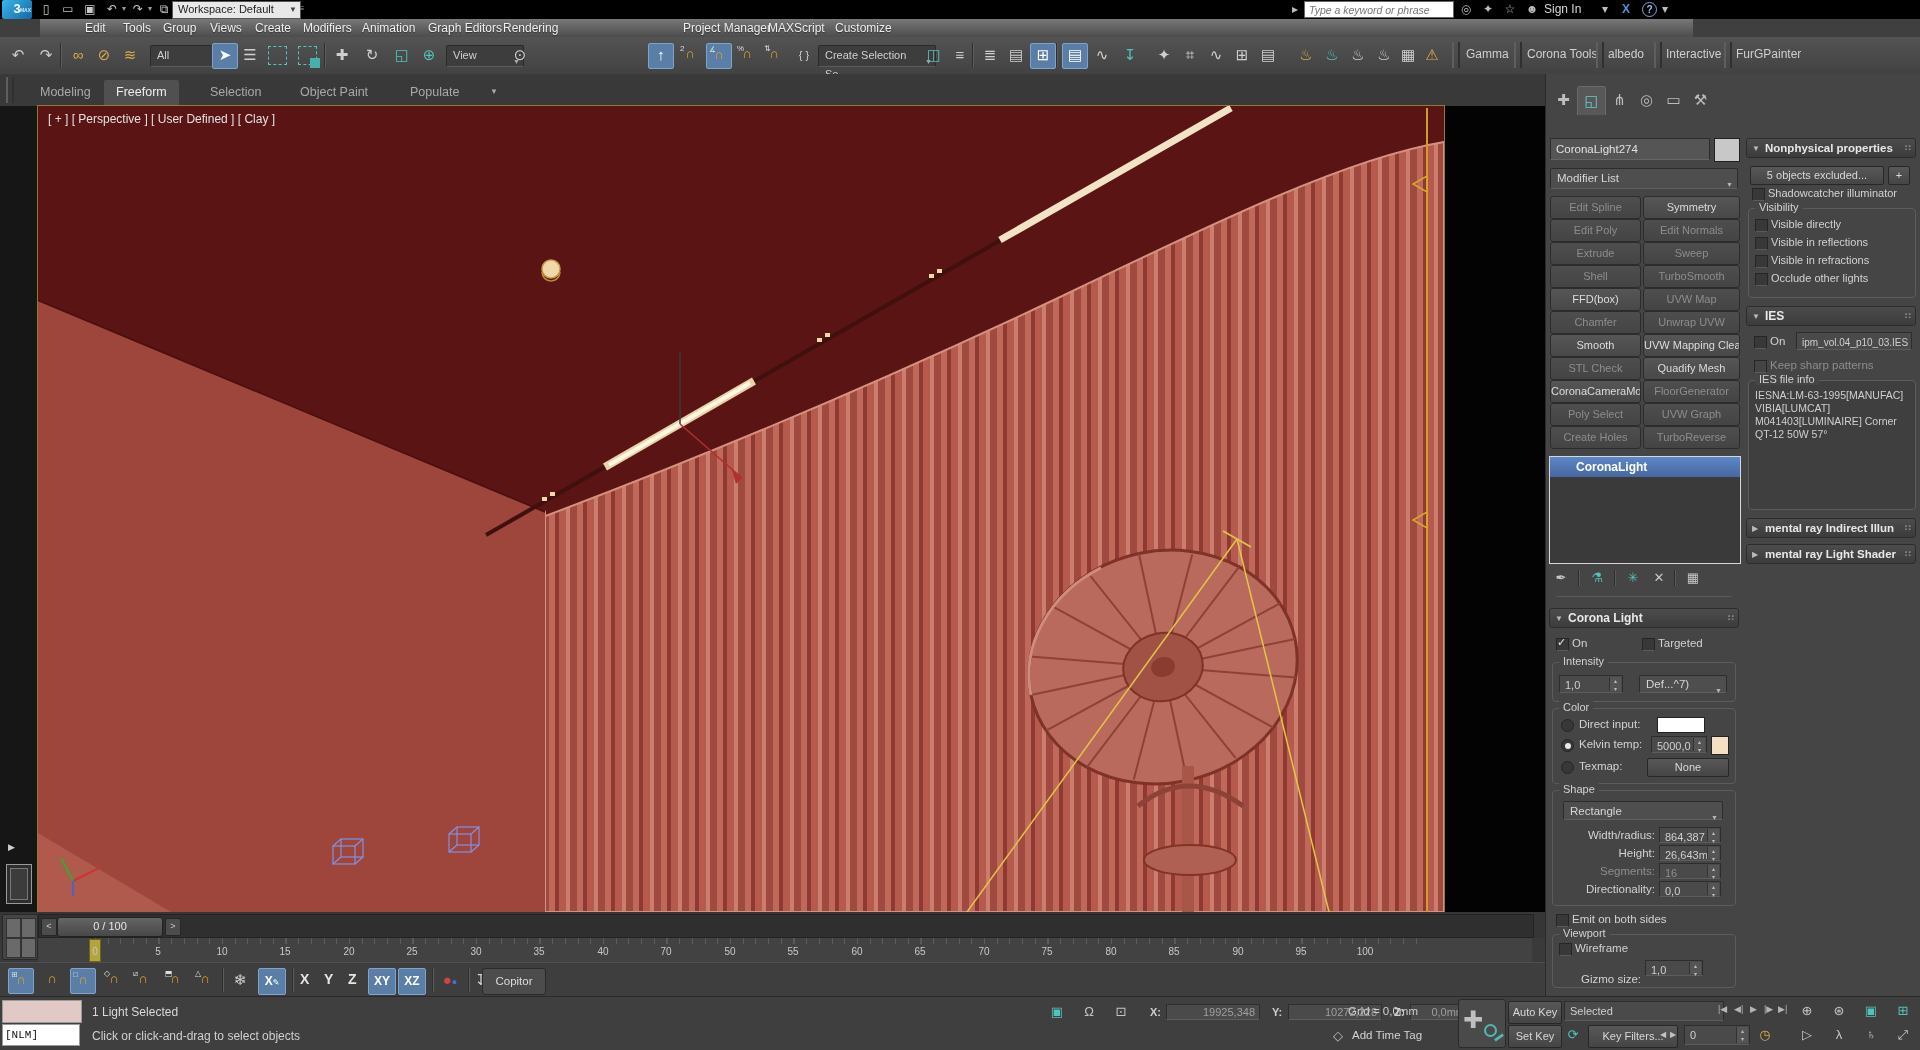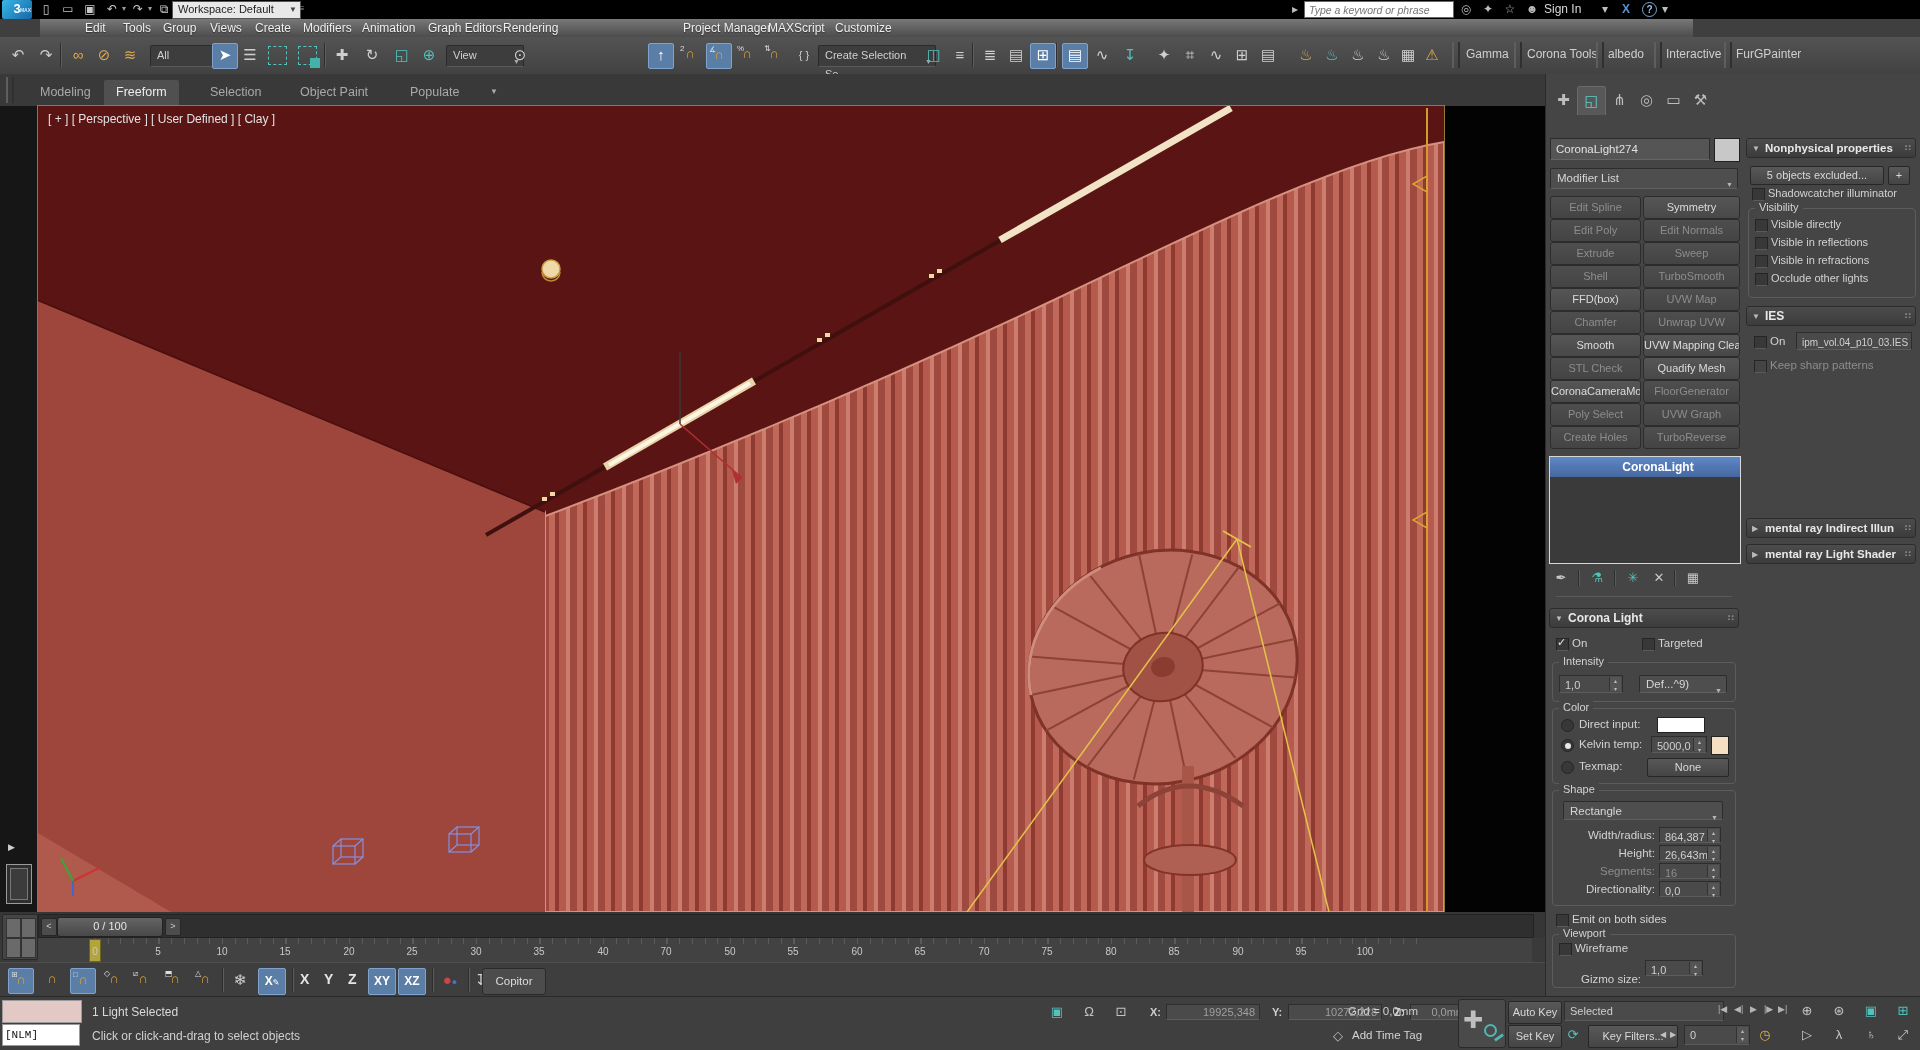--- a/index.html
+++ b/index.html
@@ -114,21 +114,21 @@
          font-size:11.5px;line-height:20px;padding-left:5px;box-sizing:border-box;}
   .swatch{position:absolute;border:1px solid #222;}
   .dd{position:absolute;background:#4e4e4e;border:1px solid #2c2c2c;border-bottom-color:#5f5f5f;color:#d6d6d6;
       font-size:11.5px;line-height:19px;padding-left:6px;box-sizing:border-box;border-radius:2px;}
   .dd .dd-arrow{position:absolute;right:4px;top:6px;font-size:7px;color:#b5b5b5;}
   .modbtn{position:absolute;height:21px;background:linear-gradient(#565656,#484848);border:1px solid #2c2c2c;
       border-radius:3px;color:#dcdcdc;font-size:11px;text-align:center;line-height:20px;overflow:hidden;white-space:nowrap;}
   .modbtn.off{color:#8d8d8d;background:linear-gradient(#4e4e4e,#444);}
   #stackbox{position:absolute;left:3px;top:382px;width:190px;height:106px;background:#3a3a3a;border:1px solid #d8d8d8;}
   #stack-item{position:absolute;left:0;top:0;right:0;height:20px;background:linear-gradient(#5c88c8,#47679f);
-      color:#fff;font-weight:bold;font-size:12px;line-height:20px;padding-left:26px;text-align:center;}
+      color:#fff;font-weight:bold;font-size:12px;line-height:20px;padding-left:26px;}
   .stack-tool{position:absolute;top:494px;width:22px;height:20px;text-align:center;line-height:20px;color:#c8c8c8;font-size:13px;}
   .stack-sep{position:absolute;top:496px;width:1px;height:16px;background:#2e2e2e;border-right:1px solid #5a5a5a;}
   .rollout{position:absolute;height:20px;background:linear-gradient(#4c4c4c,#3c3c3c);border:1px solid #2c2c2c;
       border-radius:3px;color:#e8e8e8;font-weight:bold;font-size:12px;line-height:19px;padding-left:18px;box-sizing:border-box;}
   .rollout .arr{position:absolute;left:5px;top:0;font-size:8px;color:#bbb;}
   .rollout .dots{position:absolute;right:4px;top:0;font-size:9px;color:#8a8a8a;}
   .groupbox{position:absolute;border:1px solid #5c5c5c;border-radius:4px;}
   .groupbox .legend{position:absolute;left:6px;top:-8px;background:#454545;padding:0 4px;font-size:11px;color:#d2d2d2;font-weight:normal;}
   .chk{position:absolute;width:11px;height:11px;background:#383838;border:1px solid #252525;border-bottom-color:#5a5a5a;}
   .chk.checked::after{content:"✓";position:absolute;left:0px;top:-3px;color:#e8e8e8;font-size:11px;}
@@ -555,21 +555,21 @@
       <span class="dots">∷</span>
     </div>
     <span class="chk checked" style="left:10px;top:564px"></span>
     <span class="plabel" style="left:26px;top:563px">On</span>
     <span class="chk" style="left:96px;top:564px"></span>
     <span class="plabel" style="left:112px;top:563px">Targeted</span>
 
     <div class="groupbox" style="left:6px;top:588px;width:182px;height:38px">
       <span class="legend">Intensity</span>
       <span class="sb-field" style="left:6px;top:12px;width:64px;height:18px"><span>1,0</span><span class="spin">▴<br>▾</span></span>
-      <span class="dd" style="left:86px;top:12px;width:88px;height:18px;line-height:17px"><span>Def...^9)</span><span class="dd-arrow">▼</span></span>
+      <span class="dd" style="left:86px;top:12px;width:88px;height:18px;line-height:17px"><span>Def...^7)</span><span class="dd-arrow">▼</span></span>
     </div>
 
     <div class="groupbox" style="left:6px;top:634px;width:182px;height:74px">
       <span class="legend">Color</span>
       <span class="radio" style="left:8px;top:10px"></span>
       <span class="plabel" style="left:26px;top:9px">Direct input:</span>
       <span class="swatch" style="left:104px;top:8px;width:46px;height:14px;background:#fff"></span>
       <span class="radio sel" style="left:8px;top:30px"></span>
       <span class="plabel" style="left:26px;top:29px">Kelvin temp:</span>
       <span class="sb-field" style="left:98px;top:27px;width:56px;height:17px"><span>5000,0</span><span class="spin">▴<br>▾</span></span>
@@ -626,20 +626,27 @@
     <div class="rollout" style="left:200px;top:232px;width:170px">
       <span class="arr">▼</span>
       <span>IES</span>
       <span class="dots">∷</span>
     </div>
     <span class="chk" style="left:208px;top:262px"></span>
     <span class="plabel" style="left:224px;top:261px">On</span>
     <span class="sb-field" style="left:250px;top:258px;width:116px;height:18px;font-size:10px;overflow:hidden;white-space:nowrap">ipm_vol.04_p10_03.IES</span>
     <span class="chk dis" style="left:208px;top:286px"></span>
     <span class="plabel dim" style="left:224px;top:285px">Keep sharp patterns</span>
+    <div class="groupbox" style="left:202px;top:306px;width:166px;height:128px;background:#3f3f3f">
+      <span class="legend" style="background:#454545">IES file info</span>
+      <span class="info-text" style="left:6px;top:8px">IESNA:LM-63-1995[MANUFAC]</span>
+      <span class="info-text" style="left:6px;top:21px">VIBIA[LUMCAT]</span>
+      <span class="info-text" style="left:6px;top:34px">M041403[LUMINAIRE] Corner</span>
+      <span class="info-text" style="left:6px;top:47px">QT-12 50W 57°</span>
+    </div>
 
     <div class="rollout" style="left:200px;top:444px;width:170px;font-size:11.5px">
       <span class="arr">▶</span>
       <span>mental ray Indirect Illun</span>
       <span class="dots">∷</span>
     </div>
     <div class="rollout" style="left:200px;top:470px;width:170px;font-size:11.5px">
       <span class="arr">▶</span>
       <span>mental ray Light Shader</span>
       <span class="dots">∷</span>

